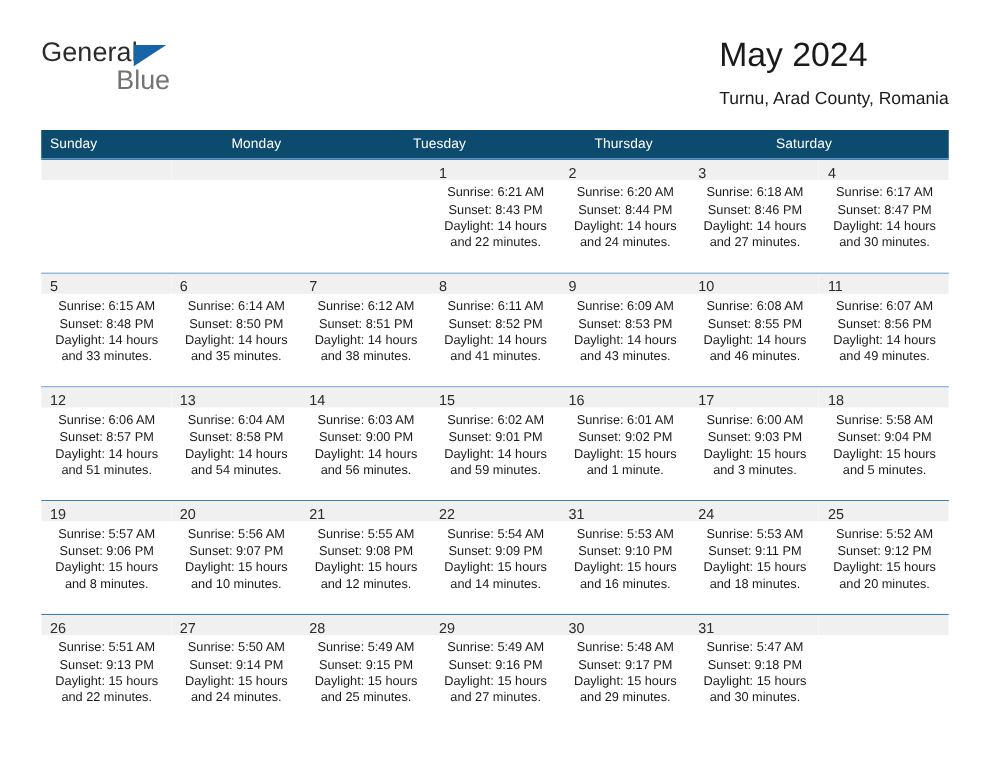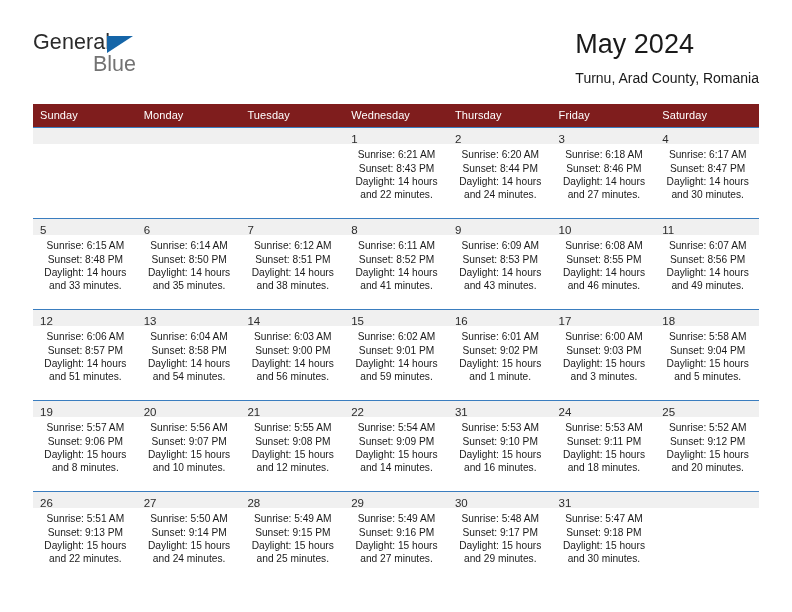--- a/index.html
+++ b/index.html
@@ -86,21 +86,22 @@
   
   .calendar {
     position: absolute;
     left: 33px;
     top: 104px;
     width: 726px;
   }
 
   .dow-row {
     display: flex;
-    background: #7f1d1d;
+    background: #0c4a6e;
+    justify-content: flex-end;
   }
   .dow-cell {
     flex: 1 1 0;
     min-width: 0;
     box-sizing: border-box;
     padding: 5px 0 5px 7px;
     font-size: 11px;
     color: #ffffff;
     line-height: 1.2;
     letter-spacing: 0.1px;
@@ -167,23 +168,21 @@
     </div>
 
   </div>
 
   <div class="calendar">
 
     <div class="dow-row">
       <div class="dow-cell">Sunday</div>
       <div class="dow-cell">Monday</div>
       <div class="dow-cell">Tuesday</div>
-      <div class="dow-cell">Wednesday</div>
       <div class="dow-cell">Thursday</div>
-      <div class="dow-cell">Friday</div>
       <div class="dow-cell">Saturday</div>
     </div>
 
     <div class="week-row">
       <div class="day-cell empty">
         <div class="daynum-band"><span class="daynum"></span></div>
         <div class="day-body">
           <div class="day-line"></div>
           <div class="day-line"></div>
           <div class="day-line"></div>

